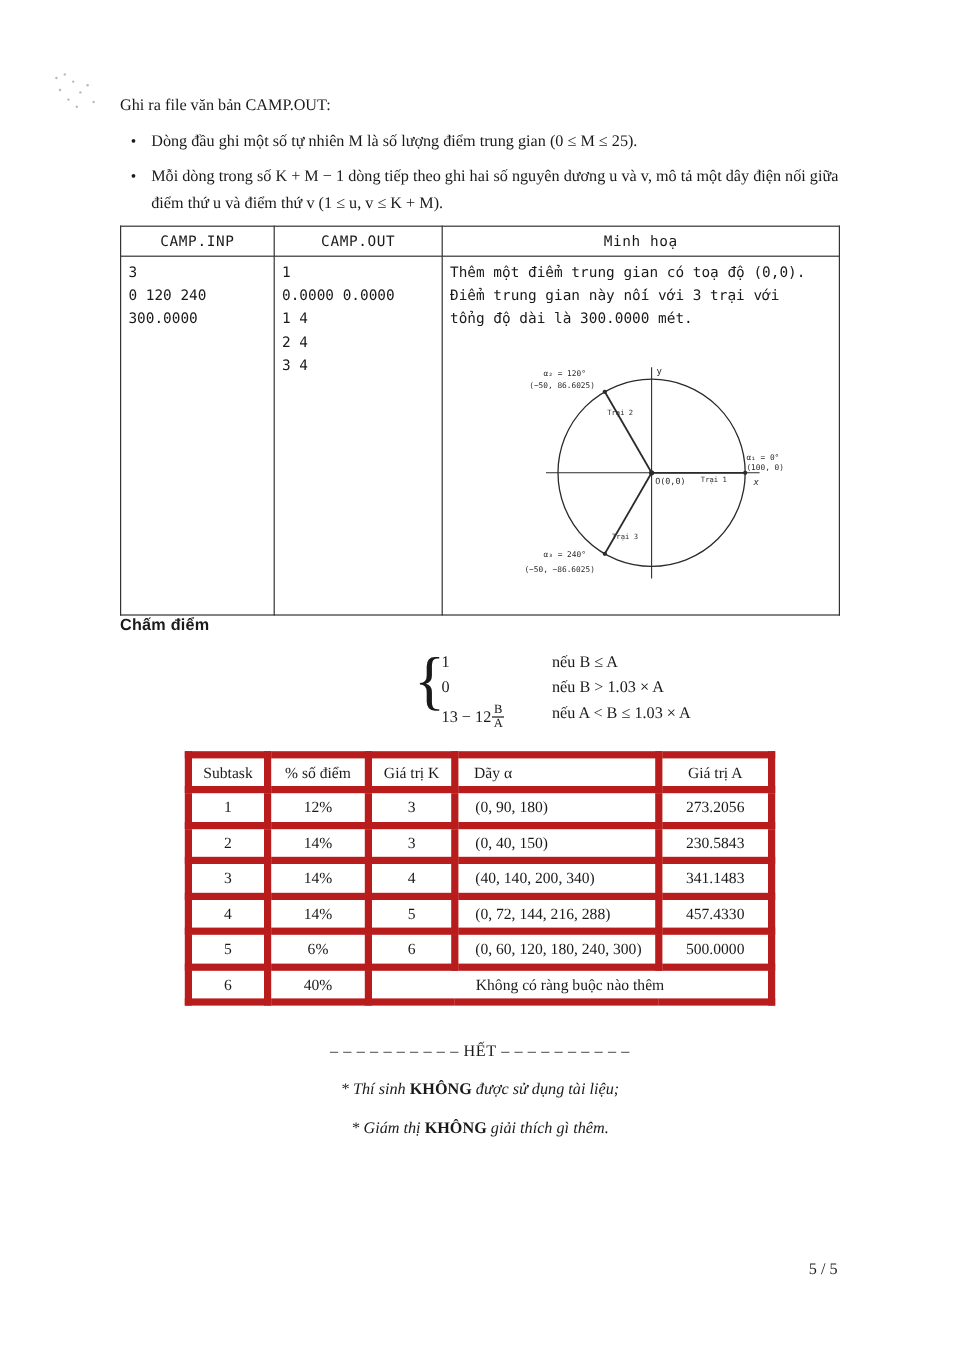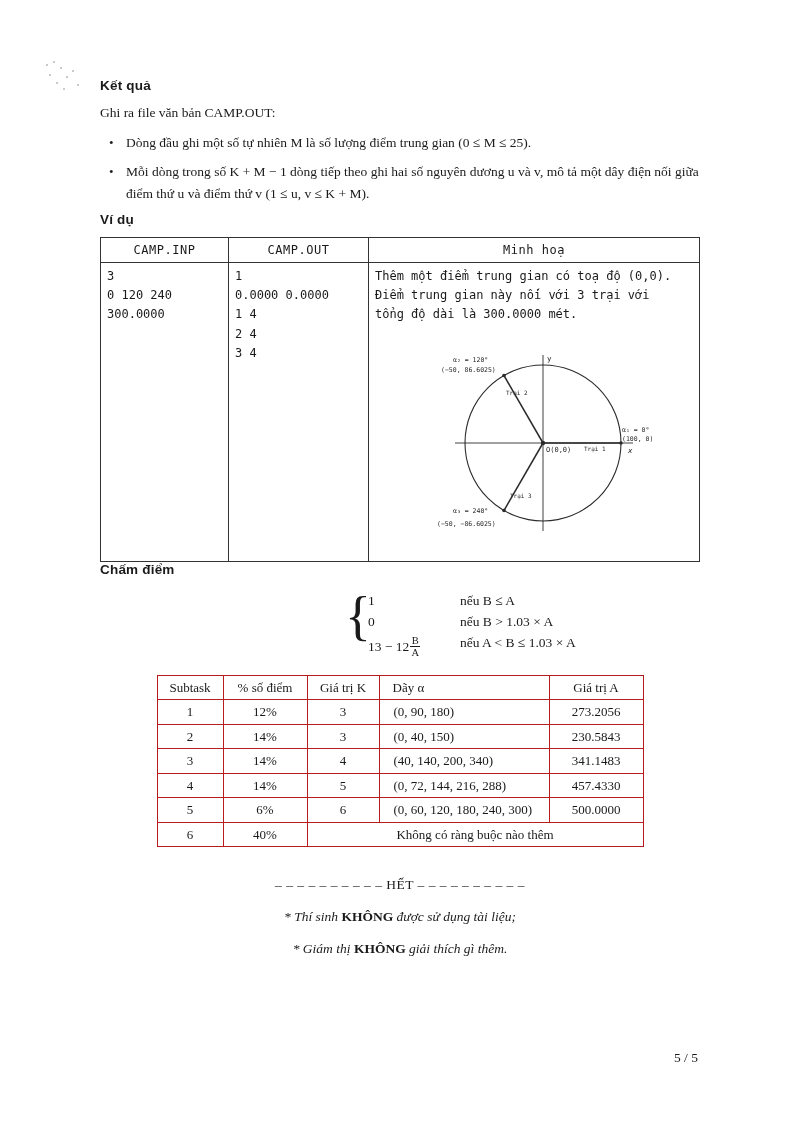--- a/index.html
+++ b/index.html
@@ -130,21 +130,21 @@
   .frac .den { display:block; padding:0 1px; }
 
   
   table.sub {
     border-collapse:collapse;
     margin:16px auto 0 auto;
     width:486px;
     table-layout:fixed;
   }
   table.sub th, table.sub td {
-    border:1px solid #b91c1c;
+    border:6px solid #b91c1c;
     font-size:13px;
     padding:2px 5px;
     text-align:center;
     line-height:1.5;
   }
   table.sub th { font-weight:normal; }
   table.sub td.left { text-align:left; padding-left:14px; }
   table.sub col.c1 { width:66px; }
   table.sub col.c2 { width:84px; }
   table.sub col.c3 { width:72px; }
@@ -188,29 +188,27 @@
     <i style="left:5px;top:14px;"></i>
     <i style="left:22px;top:16px;"></i>
     <i style="left:12px;top:22px;"></i>
     <i style="left:28px;top:10px;"></i>
     <i style="left:19px;top:28px;"></i>
     <i style="left:33px;top:24px;"></i>
   </div>
 
   <div class="content">
 
-    <h2 class="sec">Kết quả</h2>
     <p class="para">Ghi ra file văn bản CAMP.OUT:</p>
 
     <ul class="bullets">
       <li>Dòng đầu ghi một số tự nhiên M là số lượng điểm trung gian (0 ≤ M ≤ 25).</li>
       <li>Mỗi dòng trong số K + M − 1 dòng tiếp theo ghi hai số nguyên dương u và v, mô tả một dây điện nối giữa điểm thứ u và điểm thứ v (1 ≤ u, v ≤ K + M).</li>
     </ul>
 
-    <h2 class="sec space-top-2">Ví dụ</h2>
 
     <table class="ex">
       <colgroup>
         <col style="width:128px;">
         <col style="width:140px;">
         <col>
       </colgroup>
       <thead>
         <tr>
           <th>CAMP.INP</th>

